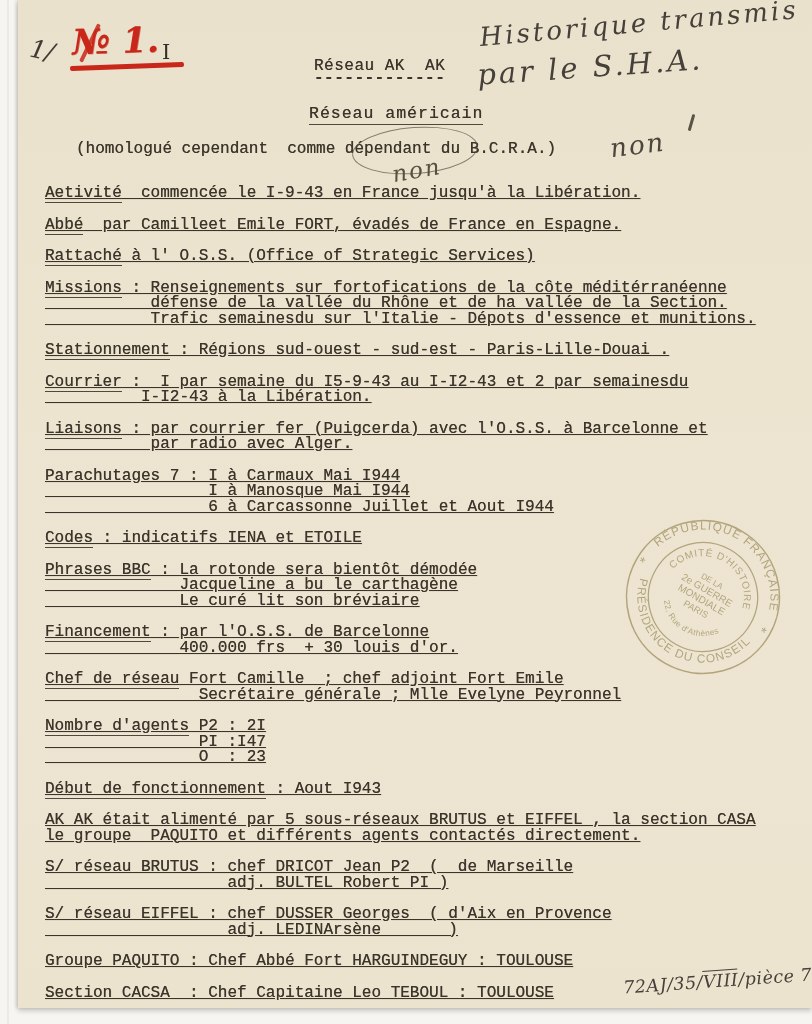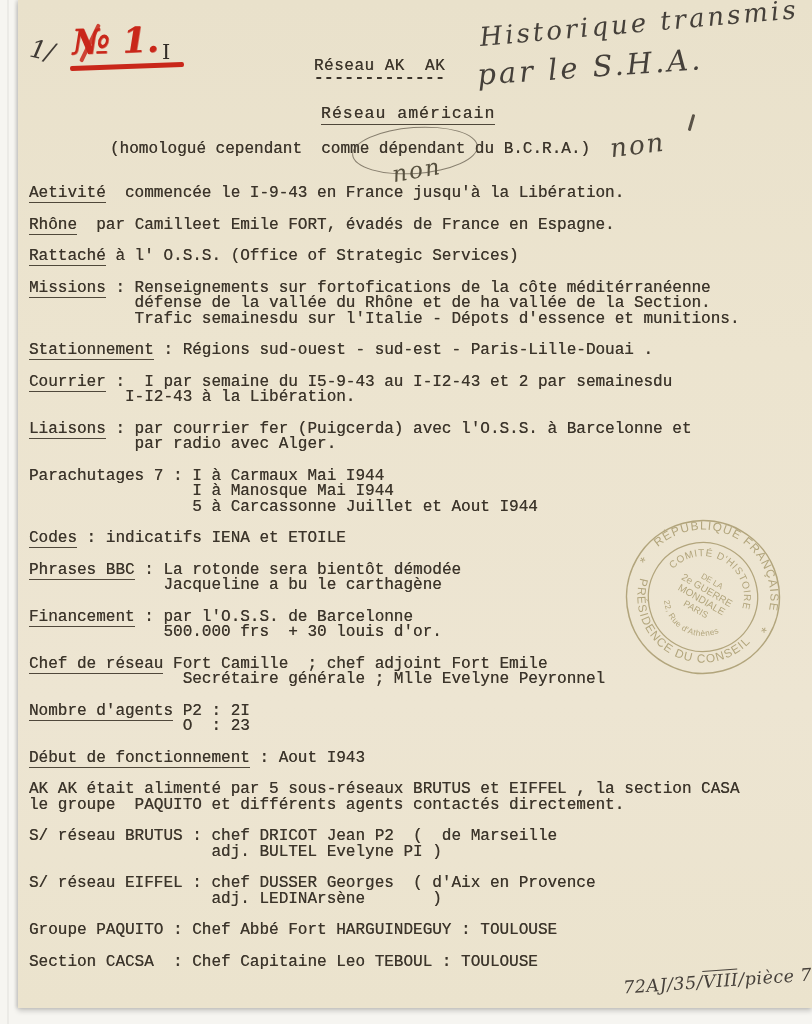--- a/index.html
+++ b/index.html
@@ -5,30 +5,30 @@
   html,body{margin:0;padding:0;background:#f6f5f1;}
   #canvas{position:relative;width:812px;height:1024px;overflow:hidden;
           background:#f6f5f1;font-family:"Liberation Sans",sans-serif;}
   #scan-line{position:absolute;left:7px;top:0;width:2px;height:1024px;background:rgba(120,115,100,0.08);}
   #paper{position:absolute;left:18px;top:0;width:794px;height:1008px;
          background:linear-gradient(180deg,#e9e1cb 0%,#ece4cf 35%,#ede5d2 70%,#ebe3cd 100%);
          box-shadow:-2px 0 3px rgba(0,0,0,0.12), 0 3px 5px rgba(0,0,0,0.18);}
   
   .type{font-family:"Liberation Mono","DejaVu Sans Mono",monospace;color:#3b342a;
         text-shadow:0 0 0.6px rgba(56,48,38,0.65), 0.4px 0.3px 0 rgba(56,48,38,0.22);}
-  #doc-body{position:absolute;left:29px;top:186px;}
+  #doc-body{position:absolute;left:45px;top:186px;text-decoration:underline;}
   .line{white-space:pre;font-size:16px;line-height:15.5px;height:15.5px;}
   .line.blank{height:16px;}
   .u{border-bottom:1.6px solid rgba(62,54,42,0.9);}
   
   .abs{position:absolute;}
   #main-title{left:314px;top:57px;font-size:16px;letter-spacing:0.5px;white-space:pre;}
   #title-dashes{left:314px;top:69px;font-size:16px;font-weight:bold;letter-spacing:0.5px;}
-  #subtitle{left:309px;top:104px;font-size:16.5px;letter-spacing:1px;border-bottom:1.7px solid rgba(62,54,42,0.9);padding-bottom:1px;margin-left:12px;}
-  #homolog-line{left:110px;top:140px;font-size:16px;white-space:pre;}
+  #subtitle{left:309px;top:104px;font-size:16.5px;letter-spacing:1px;border-bottom:1.7px solid rgba(62,54,42,0.9);padding-bottom:1px;}
+  #homolog-line{left:76px;top:140px;font-size:16px;white-space:pre;}
   
   .hand{font-family:"DejaVu Serif","Liberation Serif",serif;font-style:italic;color:#45403a;}
   #pencil-mark{left:30px;top:36px;font-size:25px;transform:rotate(12deg);color:#3f3a35;}
   #hw-top-1{left:479px;top:8px;font-size:26px;letter-spacing:3px;transform:rotate(-5deg);}
   #hw-top-2{left:477px;top:50px;font-size:29px;letter-spacing:3px;transform:rotate(-4deg);}
   #doc-number{left:72px;top:20px;font-size:35px;font-weight:bold;color:#c9271a;
               font-family:"DejaVu Serif",serif;font-style:italic;transform:rotate(-2deg);
               text-shadow:0.8px 0.5px 0 rgba(201,39,26,0.6);}
   #doc-number-strike{left:88px;top:22px;width:4px;height:42px;background:#c9271a;transform:rotate(26deg);border-radius:2px;opacity:0.85;}
   #doc-number-underline{left:70px;top:64px;width:114px;height:4.5px;background:#c9271a;transform:rotate(-2deg);border-radius:2px;}
@@ -66,61 +66,63 @@
   <div class="abs type" id="subtitle">Réseau américain</div>
   <div class="abs type" id="homolog-line">(homologué cependant  comme dépendant du B.C.R.A.)</div>
   <div class="abs" id="annot-circle"></div>
   <div class="abs hand" id="annot-non-under">non</div>
   <div class="abs hand" id="annot-non-right">non</div>
   <div class="abs" id="annot-tick"></div>
 
   <div id="doc-body" class="type">
       <div class="line"><span class="u">Aetivité</span><span>  commencée le I-9-43 en France jusqu'à la Libération.</span></div>
       <div class="line blank"></div>
-      <div class="line"><span class="u">Rhône</span><span>  par Camilleet Emile FORT, évadés de France en Espagne.</span></div>
+      <div class="line"><span class="u">Abbé</span><span>  par Camilleet Emile FORT, évadés de France en Espagne.</span></div>
       <div class="line blank"></div>
       <div class="line"><span class="u">Rattaché</span><span> à l' O.S.S. (Office of Strategic Services)</span></div>
       <div class="line blank"></div>
       <div class="line"><span class="u">Missions</span><span> : Renseignements sur fortofications de la côte méditérranéenne</span></div>
       <div class="line"><span>           défense de la vallée du Rhône et de ha vallée de la Section.</span></div>
       <div class="line"><span>           Trafic semainesdu sur l'Italie - Dépots d'essence et munitions.</span></div>
       <div class="line blank"></div>
       <div class="line"><span class="u">Stationnement</span><span> : Régions sud-ouest - sud-est - Paris-Lille-Douai .</span></div>
       <div class="line blank"></div>
       <div class="line"><span class="u">Courrier</span><span> :  I par semaine du I5-9-43 au I-I2-43 et 2 par semainesdu</span></div>
       <div class="line"><span>          I-I2-43 à la Libération.</span></div>
       <div class="line blank"></div>
       <div class="line"><span class="u">Liaisons</span><span> : par courrier fer (Puigcerda) avec l'O.S.S. à Barcelonne et</span></div>
       <div class="line"><span>           par radio avec Alger.</span></div>
       <div class="line blank"></div>
       <div class="line"><span>Parachutages 7 : I à Carmaux Mai I944</span></div>
       <div class="line"><span>                 I à Manosque Mai I944</span></div>
-      <div class="line"><span>                 5 à Carcassonne Juillet et Aout I944</span></div>
+      <div class="line"><span>                 6 à Carcassonne Juillet et Aout I944</span></div>
       <div class="line blank"></div>
       <div class="line"><span class="u">Codes</span><span> : indicatifs IENA et ETOILE</span></div>
       <div class="line blank"></div>
       <div class="line"><span class="u">Phrases BBC</span><span> : La rotonde sera bientôt démodée</span></div>
       <div class="line"><span>              Jacqueline a bu le carthagène</span></div>
+      <div class="line"><span>              Le curé lit son bréviaire</span></div>
       <div class="line blank"></div>
       <div class="line"><span class="u">Financement</span><span> : par l'O.S.S. de Barcelonne</span></div>
-      <div class="line"><span>              500.000 frs  + 30 louis d'or.</span></div>
+      <div class="line"><span>              400.000 frs  + 30 louis d'or.</span></div>
       <div class="line blank"></div>
       <div class="line"><span class="u">Chef de réseau</span><span> Fort Camille  ; chef adjoint Fort Emile</span></div>
       <div class="line"><span>                Secrétaire générale ; Mlle Evelyne Peyronnel</span></div>
       <div class="line blank"></div>
       <div class="line"><span class="u">Nombre d'agents</span><span> P2 : 2I</span></div>
+      <div class="line"><span>                PI :I47</span></div>
       <div class="line"><span>                O  : 23</span></div>
       <div class="line blank"></div>
       <div class="line"><span class="u">Début de fonctionnement</span><span> : Aout I943</span></div>
       <div class="line blank"></div>
       <div class="line"><span>AK AK était alimenté par 5 sous-réseaux BRUTUS et EIFFEL , la section CASA</span></div>
       <div class="line"><span>le groupe  PAQUITO et différents agents contactés directement.</span></div>
       <div class="line blank"></div>
       <div class="line"><span>S/ réseau BRUTUS : chef DRICOT Jean P2  (  de Marseille</span></div>
-      <div class="line"><span>                   adj. BULTEL Evelyne PI )</span></div>
+      <div class="line"><span>                   adj. BULTEL Robert PI )</span></div>
       <div class="line blank"></div>
       <div class="line"><span>S/ réseau EIFFEL : chef DUSSER Georges  ( d'Aix en Provence</span></div>
       <div class="line"><span>                   adj. LEDINArsène       )</span></div>
       <div class="line blank"></div>
       <div class="line"><span>Groupe PAQUITO : Chef Abbé Fort HARGUINDEGUY : TOULOUSE</span></div>
       <div class="line blank"></div>
       <div class="line"><span>Section CACSA  : Chef Capitaine Leo TEBOUL : TOULOUSE</span></div>
     </div>
 
   <svg class="abs" id="stamp" viewBox="0 0 200 200">

